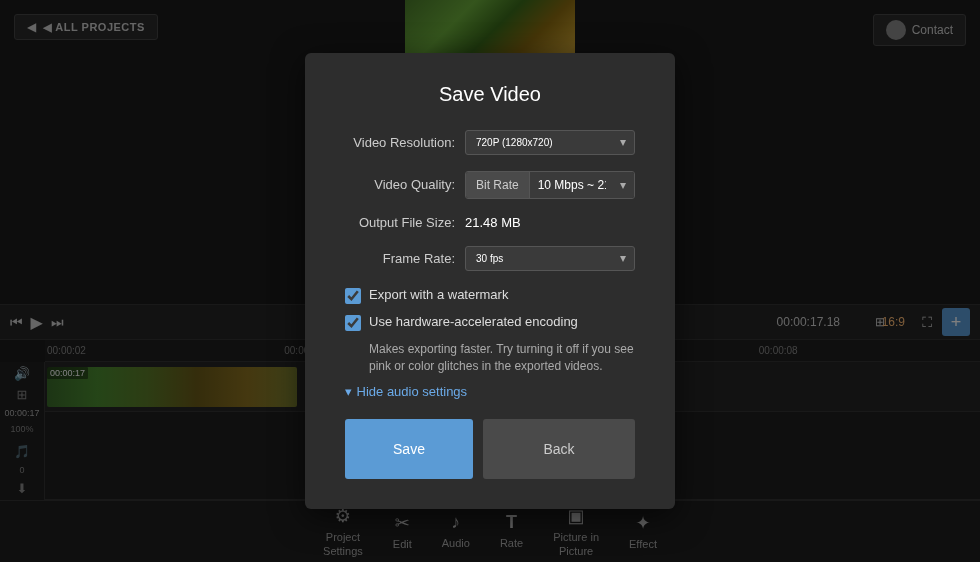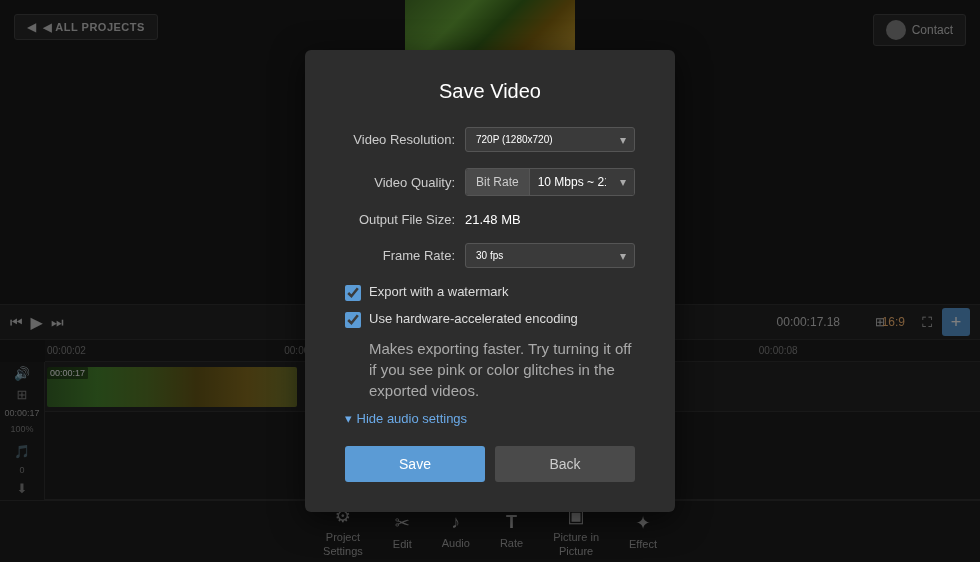--- a/index.html
+++ b/index.html
@@ -260,21 +260,21 @@
 
     .checkbox-label {
       color: #ddd;
       font-size: 13px;
       font-weight: 500;
       text-align: center;
     }
 
     .checkbox-desc {
       color: #aaa;
-      font-size: 15px;
+      font-size: 12px;
       line-height: 1.4;
       padding-left: 24px;
       margin-bottom: 10px;
     }
 
     
     .audio-link {
       display: flex;
       align-items: center;
       gap: 5px;
@@ -303,21 +303,21 @@
       cursor: pointer;
     }
 
     .btn-back {
       flex: 1;
       background: #4a4a4a;
       border: none;
       border-radius: 3px;
       color: #ccc;
       font-size: 14px;
-      padding: 10px;
+      padding: 22px;
       cursor: pointer;
     }
   </style>
 </head>
 <body>
 
 <div class="bg-area"></div>
 
 <div class="tiger-image"></div>
 

